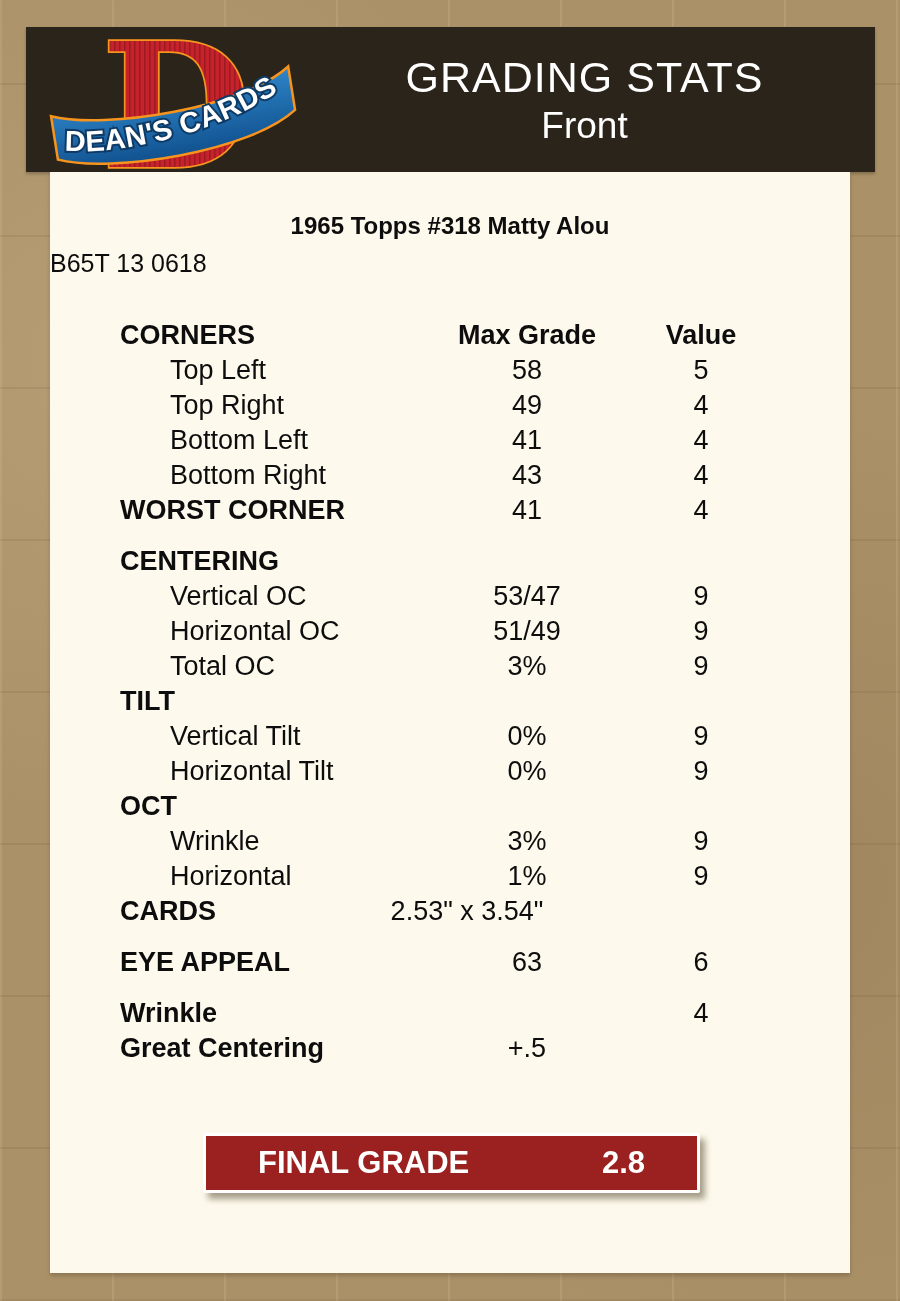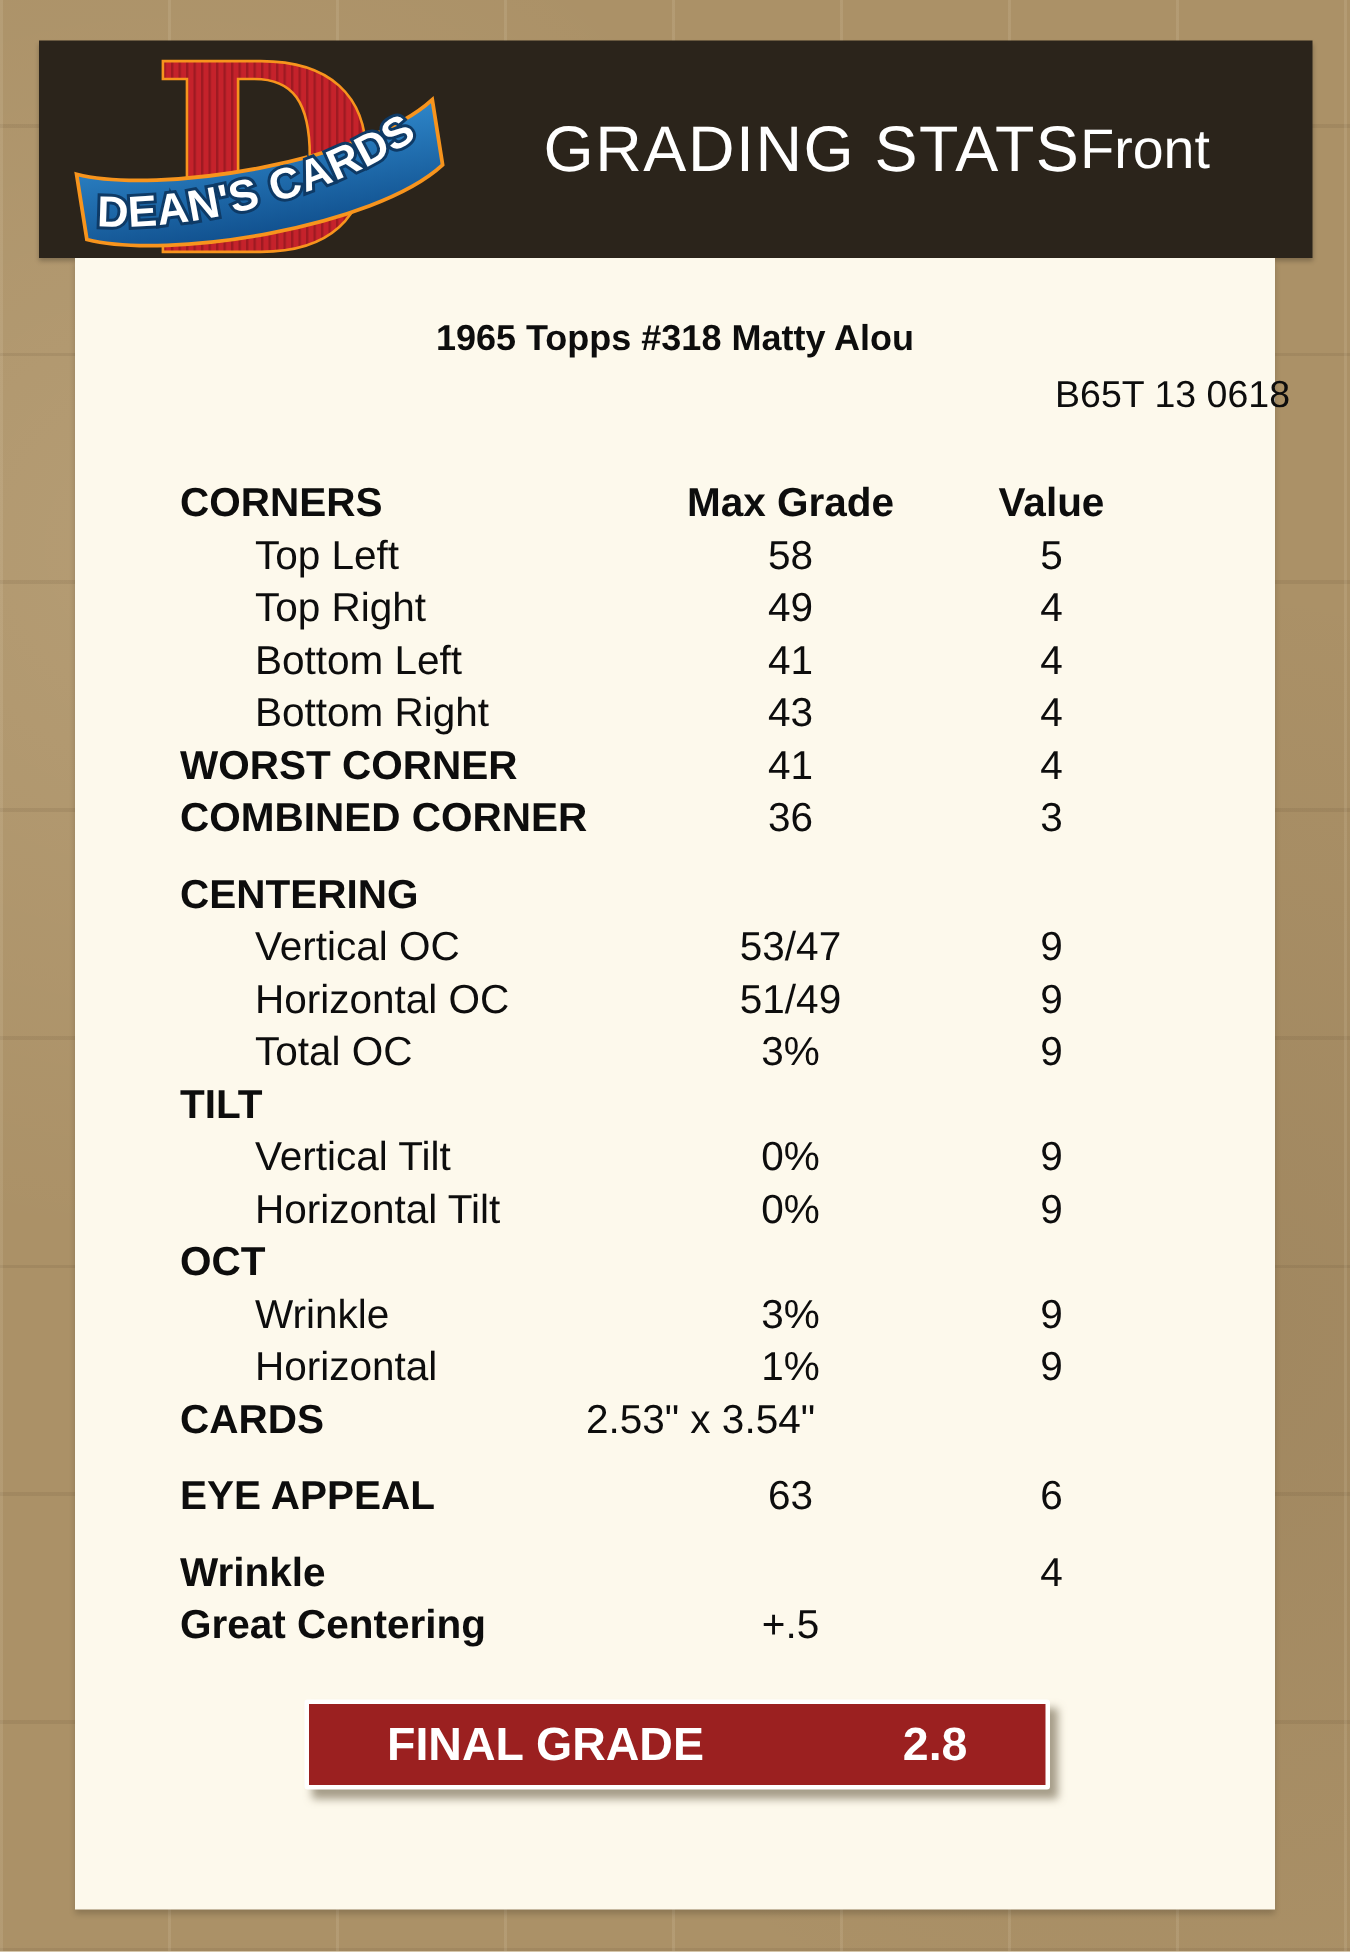--- a/index.html
+++ b/index.html
@@ -21,34 +21,34 @@
   
   .header {
     position:absolute; left:26px; top:27px; width:849px; height:145px;
     background:#2b241b;
     box-shadow:0 2px 3px rgba(0,0,0,0.25);
   }
   .logo { position:absolute; left:20px; top:4px; width:256px; height:140px; }
   .logo svg { width:100%; height:100%; overflow:visible; }
   .header-titles {
     position:absolute; left:268px; right:0; top:0; bottom:0;
-    display:flex; align-items:center; justify-content:center;
+    display:flex; flex-direction:column; align-items:center; justify-content:center;
     color:#ffffff;
   }
   .header-title   { font-size:43px; line-height:52px; letter-spacing:1px; }
   .header-subtitle{ font-size:37px; line-height:46px; }
 
   
   .content {
     position:absolute; left:50px; top:172px; width:800px; height:1101px;
     background:#fdf9ec;
     box-shadow:0 3px 4px rgba(0,0,0,0.18);
   }
   .card-title  { position:absolute; top:40px;  width:100%; text-align:center; font-size:24px; font-weight:bold; }
-  .card-serial { position:absolute; top:77px;  width:100%; text-align:right; font-size:25px;padding-left:10px; }
+  .card-serial { position:absolute; top:77px;  width:100%; text-align:left; font-size:25px; }
 
   
   .stats { position:absolute; top:146px; left:0; width:100%; }
   .row {
     display:grid; grid-template-columns:307px 200px 148px;
     padding-left:70px; height:35px; line-height:35px; font-size:27px;
   }
   .row.gap { margin-top:16px; }
   .row .cell { white-space:nowrap; }
   .row .value, .row .max { text-align:center; }
@@ -133,25 +133,20 @@
     <div class="row indent">
       <span class="cell label">Bottom Right</span>
       <span class="cell value">43</span>
       <span class="cell max">4</span>
     </div>
     <div class="row sec">
       <span class="cell label">WORST CORNER</span>
       <span class="cell value">41</span>
       <span class="cell max">4</span>
     </div>
-    <div class="row sec">
-      <span class="cell label">COMBINED CORNER</span>
-      <span class="cell value">36</span>
-      <span class="cell max">3</span>
-    </div>
 
     <div class="row sec gap">
       <span class="cell label">CENTERING</span>
       <span class="cell value"></span>
       <span class="cell max"></span>
     </div>
     <div class="row indent">
       <span class="cell label">Vertical OC</span>
       <span class="cell value">53/47</span>
       <span class="cell max">9</span>

